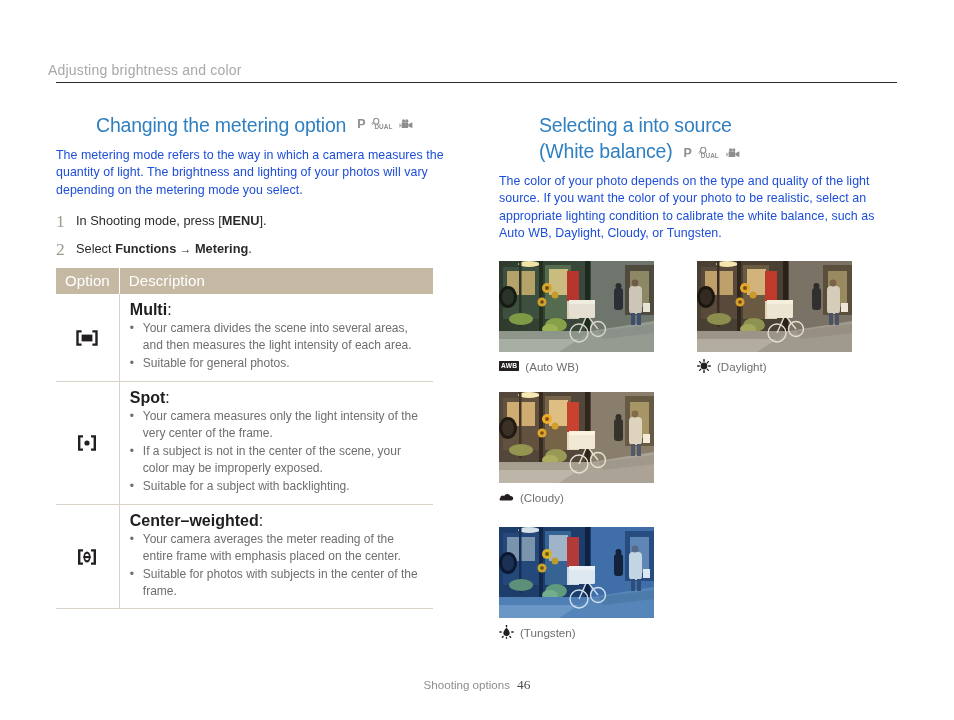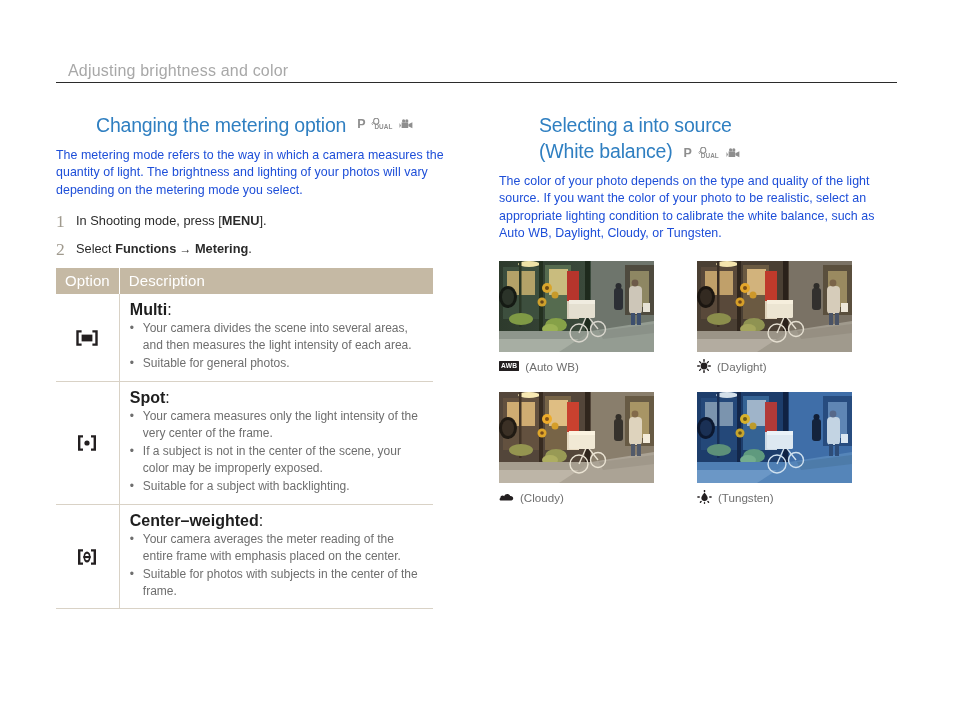--- a/index.html
+++ b/index.html
@@ -6,22 +6,22 @@
   html, body {
     width: 954px; height: 720px;
     background: #ffffff;
     font-family: "Liberation Sans", sans-serif;
     -webkit-font-smoothing: antialiased;
   }
   .page { position: relative; width: 954px; height: 720px; overflow: hidden; }
 
   
   .runhead {
-    position: absolute; left: 68px; top: 62px;
-    font-size: 16px; color: #a8a8a8; letter-spacing: .2px;
+    position: absolute; left: 48px; top: 62px;
+    font-size: 14px; color: #a8a8a8; letter-spacing: .2px;
   }
   .runrule {
     position: absolute; left: 56px; top: 82px; width: 841px;
     height: 1px; background: #2b2b2b;
   }
 
   
   .col-left  { position: absolute; left: 56px;  top: 112px; width: 400px; }
   .col-right { position: absolute; left: 499px; top: 112px; width: 398px; }
 
@@ -89,21 +89,21 @@
   }
   .bullet .dot { flex: none; width: 13px; color: #6e6e6e; font-size: 12px; }
 
   
   .mglyph { position: relative; width: 26px; height: 18px; margin: 0 auto; }
   .mglyph svg { display: block; }
 
   
   .samples { margin-top: 18px; }
   .srow { display: flex; gap: 22px; }
-  .srow + .srow { margin-top: 18px; }
+  .srow + .srow { margin-top: 18px; flex-direction: column; }
   .scell { width: 176px; }
   .thumb {
     width: 155px; height: 91px; overflow: hidden;
     position: relative; background: #555;
   }
   .thumb svg { display: block; width: 155px; height: 91px; }
   .cap {
     margin-top: 7px; display: flex; align-items: center; gap: 6px;
     font-size: 11.6px; color: #6e6e6e; height: 15px;
   }
@@ -590,14 +590,17 @@
               </svg>
             </span>
             <span>(Tungsten)</span>
           </div>
         </div>
       </div>
 
     </div>
   </div>
 
+  <div class="footer">
+    <span>Shooting options</span><span class="pg">46</span>
+  </div>
 
 </div>
 
 </body></html>

